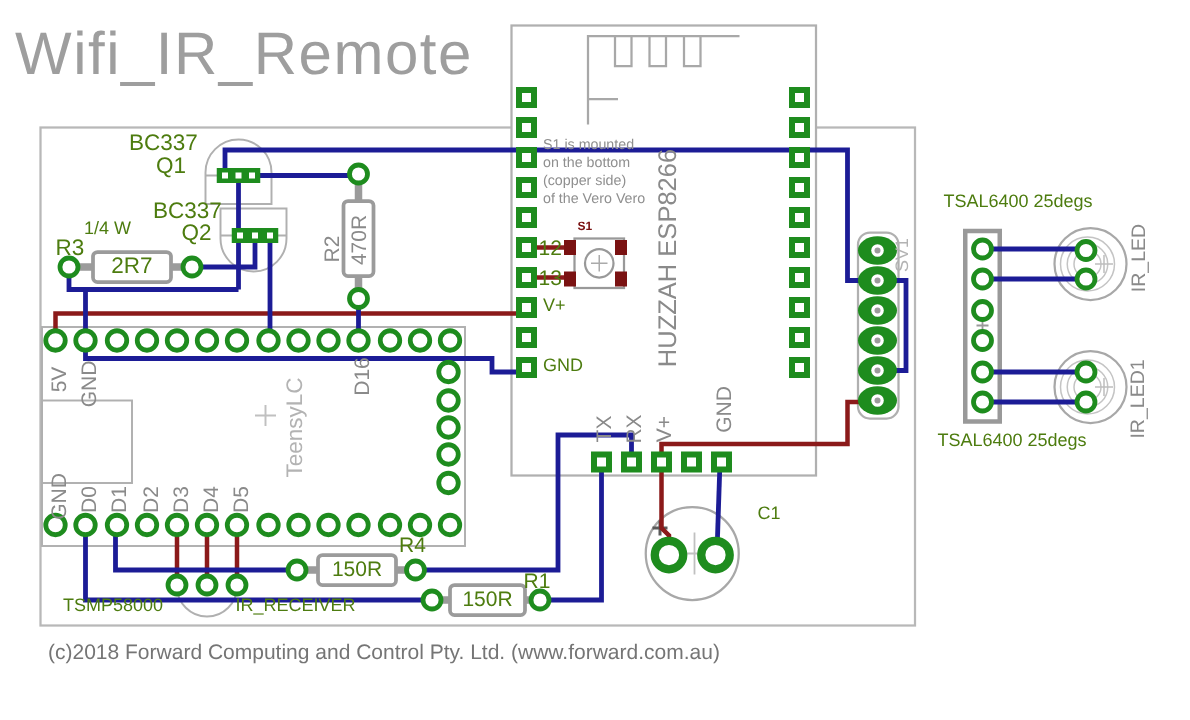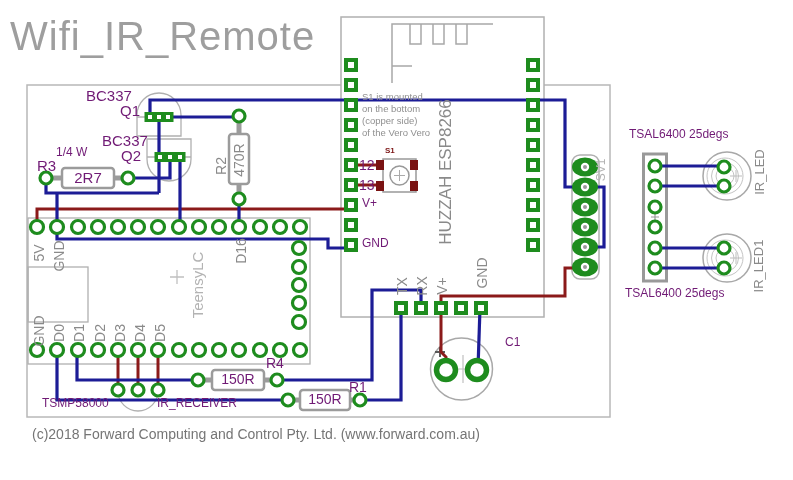--- a/index.html
+++ b/index.html
@@ -1,19 +1,19 @@
 <!DOCTYPE html>
 <html><head>
 <meta charset="utf-8">
 <style>
   html,body{margin:0;padding:0;background:#fff;}
   #stage{position:relative;width:793px;height:452px;background:#fff;overflow:hidden;
          font-family:Liberation Sans, sans-serif;padding-left:40px;}
   #art{position:absolute;left:0;top:0;}
-  .lbl{position:absolute;white-space:nowrap;color:#701a75;line-height:1;}
+  .lbl{position:absolute;white-space:nowrap;color:#4d7c0f;line-height:1;}
   .vt{position:absolute;white-space:nowrap;color:#8a8a8a;line-height:1;
       transform:translate(-50%,-50%) rotate(-90deg);}
   .title{font-size:40px;color:#9e9e9e;letter-spacing:1px;}
   .s16{font-size:12px;} .s15{font-size:15px;} .s14{font-size:14px;}
   .s13{font-size:13px;} .s12{font-size:12px;} .s17{font-size:17px;}
   .note{font-size:9.5px;color:#8f8f8f;text-align:right;}
   .faint{color:#b3b3b3;}
   .cpr{font-size:14px;color:#757575;}
   .ctr{text-align:center;}
   .tiny{font-size:8px;font-weight:bold;color:#7a1212;}
@@ -257,21 +257,21 @@
     <rect x="410" y="160" width="8" height="10" fill="#7a1212"></rect>
         <rect x="410" y="181" width="8" height="10" fill="#7a1212"></rect>
     <circle cx="399.5" cy="175.5" r="9.5" fill="#fff" stroke="#999" stroke-width="1.5"></circle>
     <path d="M394,175.5 H405 M399.5,170 V181" stroke="#aaa" stroke-width="1"></path>
   </g>
 </svg>
 
 <div class="lbl title" style="left:10px;top:16px">Wifi_IR_Remote</div>
 
 <div class="lbl s15" style="left:86px;top:88px">BC337</div>
-<div class="lbl s15" style="left:120px;top:103px">Q1</div>
+<div class="lbl s15" style="left:104px;top:103px">Q1</div>
 <div class="lbl s15" style="left:102px;top:133px">BC337</div>
 <div class="lbl s15" style="left:121px;top:148px">Q2</div>
 
 <div class="lbl s15" style="left:37px;top:158px">R3</div>
 <div class="lbl s16" style="left:56px;top:146px">1/4 W</div>
 <div class="lbl s15 ctr" style="left:62px;top:170px;width:52px">2R7</div>
 
 <div class="vt s14" style="left:221px;top:166px">R2</div>
 <div class="vt s14" style="left:239px;top:160px">470R</div>
 

